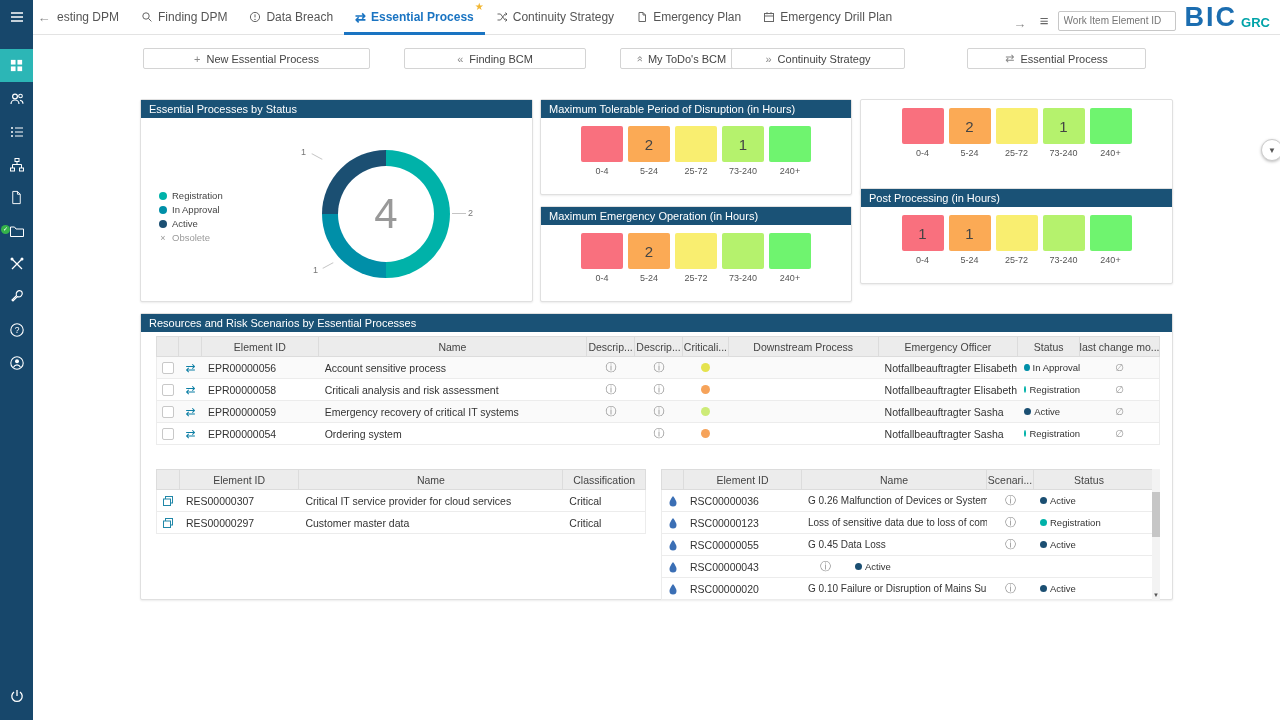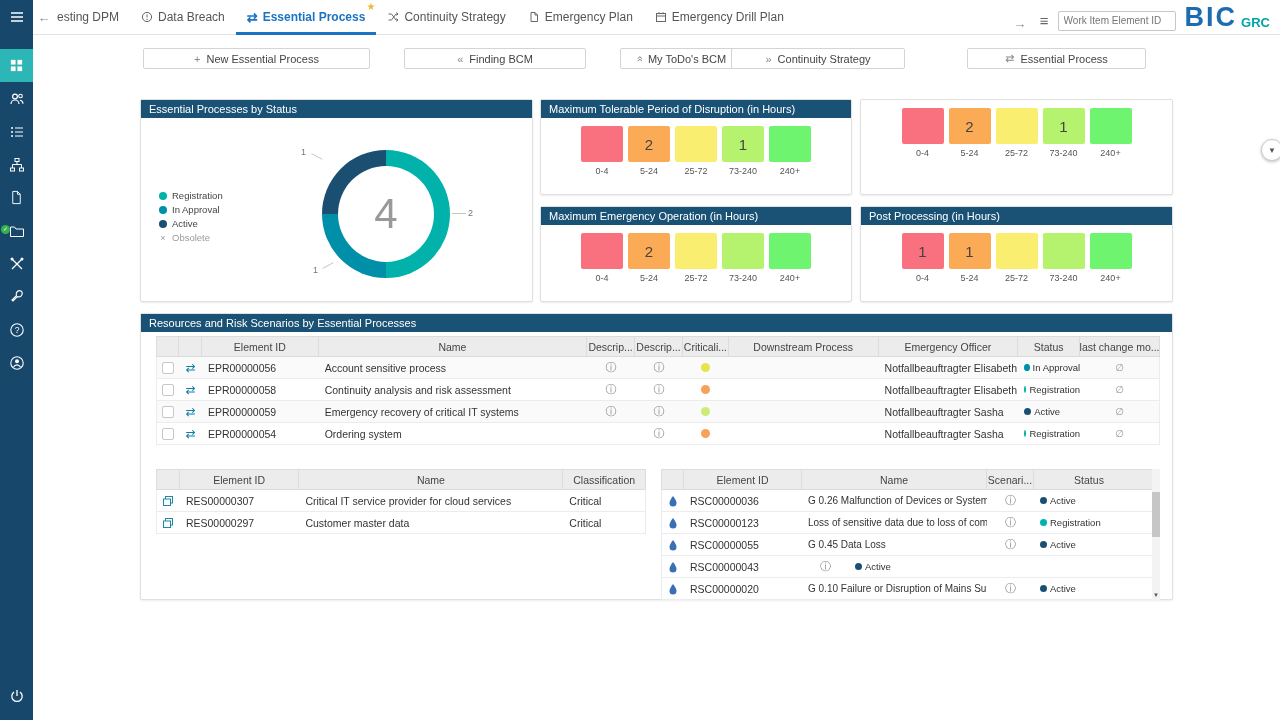--- a/index.html
+++ b/index.html
@@ -36,21 +36,21 @@
   .tbtn .bicon{color:#888;font-size:11px}
   .rot-up{display:inline-block;transform:rotate(-90deg)}
   .b1{left:110px;width:227px}.b2{left:371px;width:182px}.b3{left:587px;width:122px}.b4{left:698px;width:174px}.b5{left:934px;width:179px}
 
   .panel{position:absolute;background:#fff;border:1px solid #e0e0e0;border-radius:2px;box-shadow:0 1px 2px rgba(0,0,0,.08)}
   .panel-title{background:#1a5276;color:#fff;font-size:11px;height:18px;line-height:18px;padding:0 8px;white-space:nowrap;overflow:hidden}
   .sp{left:107px;top:63px;width:393px;height:203px}
   .hp-a{left:507px;top:63px;width:312px;height:96px}
   .hp-b{left:827px;top:63px;width:313px;height:96px}
   .hp-c{left:507px;top:170px;width:312px;height:96px}
-  .hp-d{left:827px;top:170px;width:313px;height:96px}
+  .hp-d{left:827px;top:152px;width:313px;height:96px}
   .bp{left:107px;top:277px;width:1033px;height:287px}
 
   
   .hbody{display:flex;justify-content:center;gap:5px;padding-top:8px}
   .hcell{width:42px;text-align:center}
   .hbox{height:36px;display:flex;align-items:center;justify-content:center;font-size:15px;color:#444;border-radius:2px;cursor:pointer}
   .hlabel{font-size:9px;color:#555;margin-top:4px}
 
   
   .sp-body{position:relative;height:185px}
@@ -176,20 +176,27 @@
   </div>
 </div>
 
 <div class="topbar">
   <div class="nav-arrow">←</div>
 
   <div class="tab tab-cut">
     <span>esting DPM</span>
   </div>
 
+  <div class="tab">
+    <svg class="ticon" width="12" height="12" viewBox="0 0 12 12">
+        <circle cx="5" cy="5" r="3.2" stroke="#666" fill="none"></circle>
+        <path d="M7.4 7.4l3 3" stroke="#666"></path>
+      </svg>
+    <span>Finding DPM</span>
+  </div>
 
   <div class="tab">
     <svg class="ticon" width="12" height="12" viewBox="0 0 12 12">
         <circle cx="6" cy="6" r="4.6" stroke="#666" fill="none"></circle>
         <path d="M6 3.4v3" stroke="#666"></path>
         <circle cx="6" cy="8.4" r=".7" fill="#666"></circle>
       </svg>
     <span>Data Breach</span>
   </div>
 
@@ -436,21 +443,21 @@
       </div>
 
       <div class="grow">
         <div class="gc cc" style="width:22px">
             <span class="cb"></span>
           </div>
         <div class="gc cc" style="width:23px">
             <span class="rowicon">⇄</span>
           </div>
         <div class="gc pl" style="width:117px">EPR00000058</div>
-        <div class="gc pl" style="width:269px">Continuity analysis and risk assessment</div>
+        <div class="gc pl" style="width:269px">Criticali analysis and risk assessment</div>
         <div class="gc cc infoglyph" style="width:48px">ⓘ</div>
         <div class="gc cc infoglyph" style="width:48px">ⓘ</div>
         <div class="gc cc" style="width:46px">
             <span class="dot" style="background-color: rgb(246, 163, 90);"></span>
           </div>
         <div class="gc pl" style="width:150px"></div>
         <div class="gc pl" style="width:140px">Notfallbeauftragter Elisabeth</div>
         <div class="gc pl" style="width:62px">
             <span class="dot sm" style="background-color: rgb(0, 178, 169);"></span>
             <span class="stxt">Registration</span>

